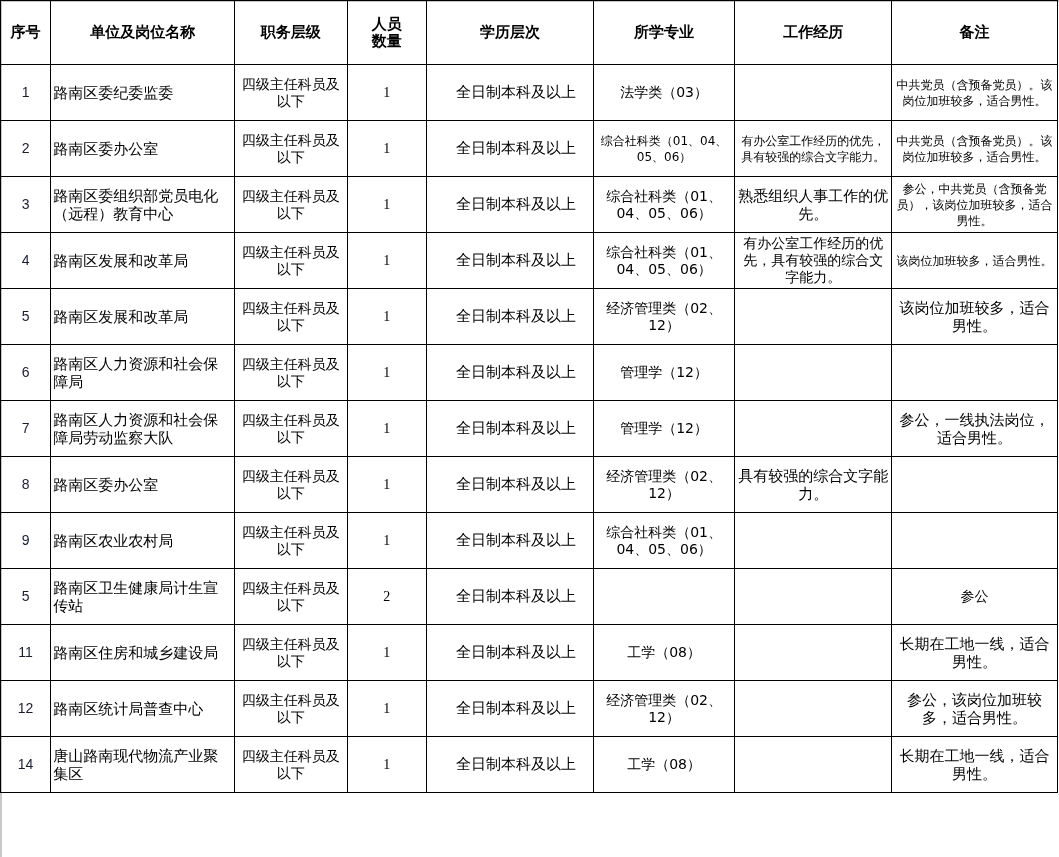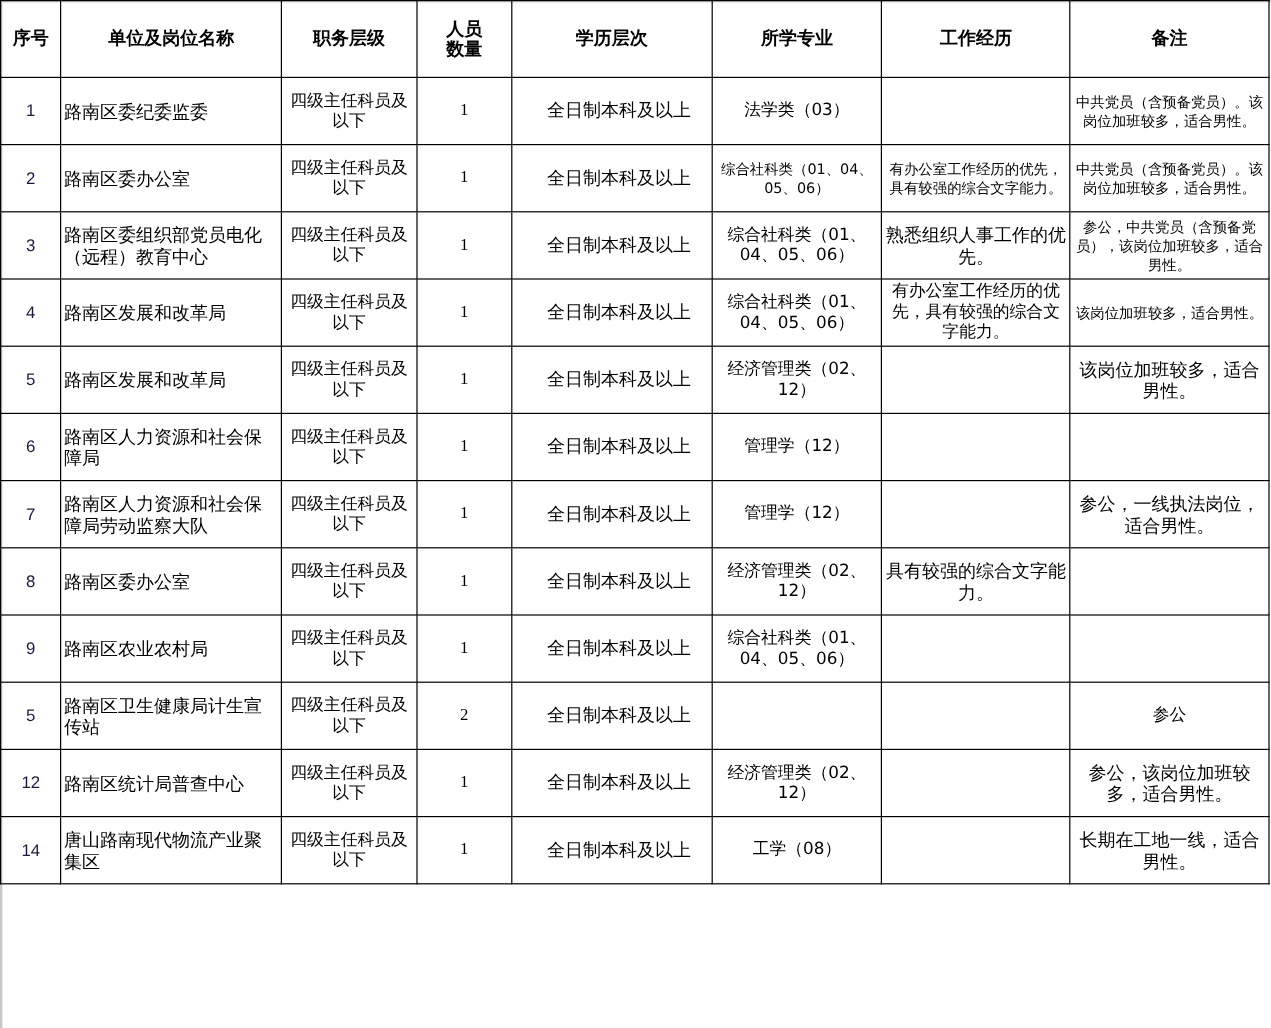--- a/index.html
+++ b/index.html
@@ -145,20 +145,30 @@
         <td class="idx">5</td>
         <td class="left big">路南区卫生健康局计生宣传站</td>
         <td>四级主任科员及以下</td>
         <td class="num">2</td>
         <td class="edu">全日制本科及以上</td>
         <td></td>
         <td></td>
         <td>参公</td>
       </tr>
       <tr>
+        <td class="idx">11</td>
+        <td class="left big">路南区住房和城乡建设局</td>
+        <td>四级主任科员及以下</td>
+        <td class="num">1</td>
+        <td class="edu">全日制本科及以上</td>
+        <td>工学（08）</td>
+        <td></td>
+        <td class="big">长期在工地一线，适合男性。</td>
+      </tr>
+      <tr>
         <td class="idx">12</td>
         <td class="left big">路南区统计局普查中心</td>
         <td>四级主任科员及以下</td>
         <td class="num">1</td>
         <td class="edu">全日制本科及以上</td>
         <td>经济管理类（02、12）</td>
         <td></td>
         <td class="big">参公，该岗位加班较多，适合男性。</td>
       </tr>
       <tr>

